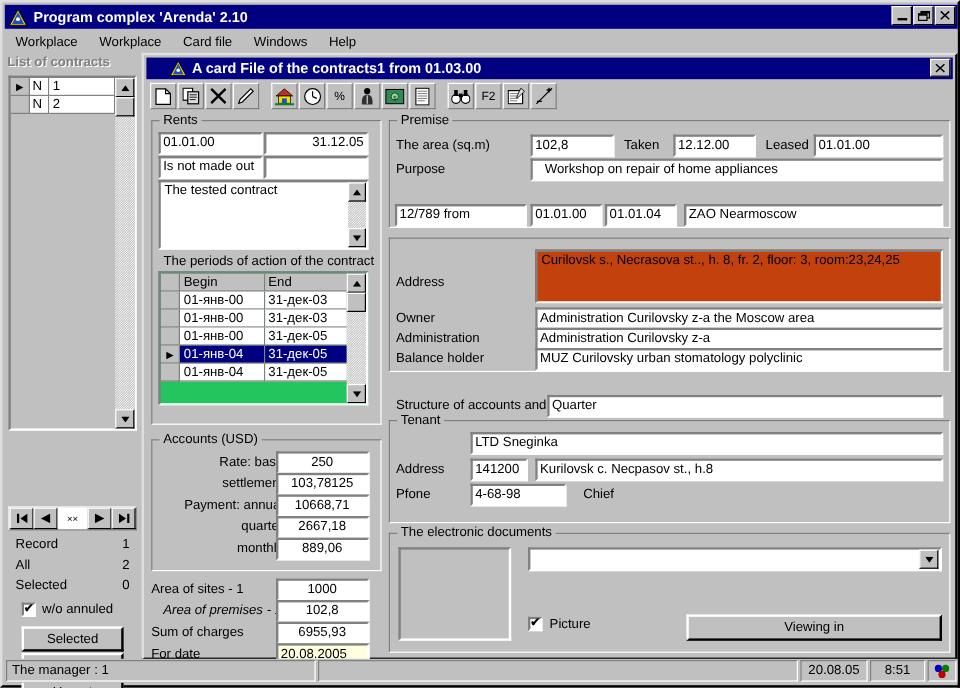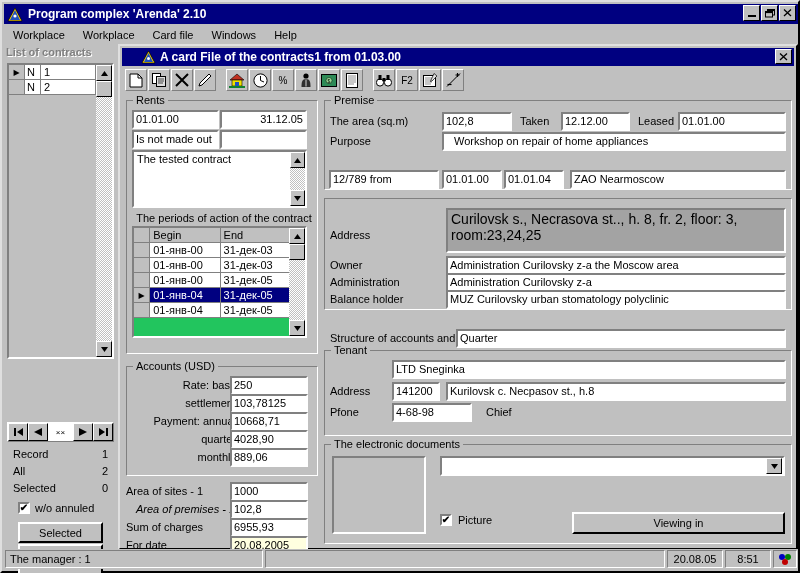--- a/index.html
+++ b/index.html
@@ -120,21 +120,21 @@
   .pg-c2 { width:74px; background:#c0c0c0; border-right:1px solid #808080;
            border-bottom:1px solid #808080; padding-left:3px; line-height:14px; font-size:11px; }
   .pgrow { display:flex; height:15px; }
   .pr-m { width:17px; background:#c0c0c0; border-right:1px solid #808080;
           border-bottom:1px solid #808080; display:flex; align-items:center;
           justify-content:center; font-size:8px; }
   .pr-a, .pr-b { width:74px; background:#fff; border-right:1px solid #808080;
           border-bottom:1px solid #808080; padding-left:3px; line-height:14px; font-size:11px; }
   .pgrow.sel .pr-a, .pgrow.sel .pr-b { background:#000080; color:#fff; }
 
-  .numfld { text-align:left; padding-right:3px; }
+  .numfld { text-align:center; padding-right:3px; }
 
   
   #statusbar { position:absolute; left:2px; bottom:2px; width:794px; height:20px;
                background:#c0c0c0; display:flex; align-items:center; gap:2px; padding:1px; }
   .sbp { height:18px; background:#c0c0c0;
          border:1px solid; border-color:#808080 #ffffff #ffffff #808080;
          display:flex; align-items:center; padding:0 4px; font-size:11px; }
 </style>
 </head>
 <body>
@@ -449,21 +449,21 @@
     <div class="grp" style="left:6px; top:320px; width:192px; height:110px;">
       <span class="gl">Accounts (USD)</span>
     </div>
     <div class="lbl" style="left:16px; top:333px; width:100px; text-align:right;">Rate: base</div>
     <div class="field numfld" style="position:absolute; left:110px; top:330px; width:78px;">250</div>
     <div class="lbl" style="left:16px; top:351px; width:100px; text-align:right;">settlement</div>
     <div class="field numfld" style="position:absolute; left:110px; top:348px; width:78px;">103,78125</div>
     <div class="lbl" style="left:16px; top:369px; width:100px; text-align:right;">Payment: annual</div>
     <div class="field numfld" style="position:absolute; left:110px; top:366px; width:78px;">10668,71</div>
     <div class="lbl" style="left:16px; top:387px; width:100px; text-align:right;">quarter</div>
-    <div class="field numfld" style="position:absolute; left:110px; top:384px; width:78px;">4028,90</div>
+    <div class="field numfld" style="position:absolute; left:110px; top:384px; width:78px;">2667,18</div>
     <div class="lbl" style="left:16px; top:405px; width:100px; text-align:right;">monthly</div>
     <div class="field numfld" style="position:absolute; left:110px; top:402px; width:78px;">889,06</div>
 
     <div class="lbl" style="left:6px; top:439px;">Area of sites - 1</div>
     <div class="field numfld" style="position:absolute; left:110px; top:436px; width:78px;">1000</div>
     <div class="lbl" style="left:16px; top:457px;font-style:italic;">Area of premises - 1</div>
     <div class="field numfld" style="position:absolute; left:110px; top:454px; width:78px;">102,8</div>
     <div class="lbl" style="left:6px; top:475px;">Sum of charges</div>
     <div class="field numfld" style="position:absolute; left:110px; top:472px; width:78px;">6955,93</div>
     <div class="lbl" style="left:6px; top:493px;">For date</div>
@@ -480,22 +480,22 @@
     <div class="field" style="position:absolute; left:558px; top:66px; width:108px;">01.01.00</div>
     <div class="lbl" style="left:210px; top:89px;">Purpose</div>
     <div class="field" style="position:absolute; left:322px; top:86px; width:344px;padding-left:10px;">Workshop on repair of home appliances</div>
     <div class="field" style="position:absolute; left:209px; top:124px; width:110px;">12/789 from</div>
     <div class="field" style="position:absolute; left:322px; top:124px; width:60px;">01.01.00</div>
     <div class="field" style="position:absolute; left:384px; top:124px; width:60px;">01.01.04</div>
     <div class="field" style="position:absolute; left:450px; top:124px; width:216px;">ZAO Nearmoscow</div>
 
     <div class="grp" style="left:204px; top:152px; width:468px; height:112px;"></div>
     <div class="lbl" style="left:210px; top:183px;">Address</div>
-    <div style="position:absolute; left:326px; top:162px; width:340px; height:45px; background:#a3a3a3;
-                border:2px solid; border-color:#808080 #ffffff #ffffff #808080; padding:1px 3px; font-size:14px;">
+    <div style="position:absolute; left:326px; top:162px; width:340px; height:45px; background:#c2410c;
+                border:2px solid; border-color:#808080 #ffffff #ffffff #808080; padding:1px 3px; font-size:11px;">
       <span>Curilovsk s., Necrasova st.., h. 8, fr. 2, floor: 3, room:23,24,25</span>
     </div>
     <div class="lbl" style="left:210px; top:213px;">Owner</div>
     <div class="field" style="position:absolute; left:326px; top:210px; width:340px;">Administration Curilovsky z-a the Moscow area</div>
     <div class="lbl" style="left:210px; top:230px;">Administration</div>
     <div class="field" style="position:absolute; left:326px; top:227px; width:340px;">Administration Curilovsky z-a</div>
     <div class="lbl" style="left:210px; top:247px;">Balance holder</div>
     <div class="field" style="position:absolute; left:326px; top:244px; width:340px;">MUZ Curilovsky urban stomatology polyclinic</div>
 
     <div class="lbl" style="left:210px; top:286px;">Structure of accounts and fir</div>

